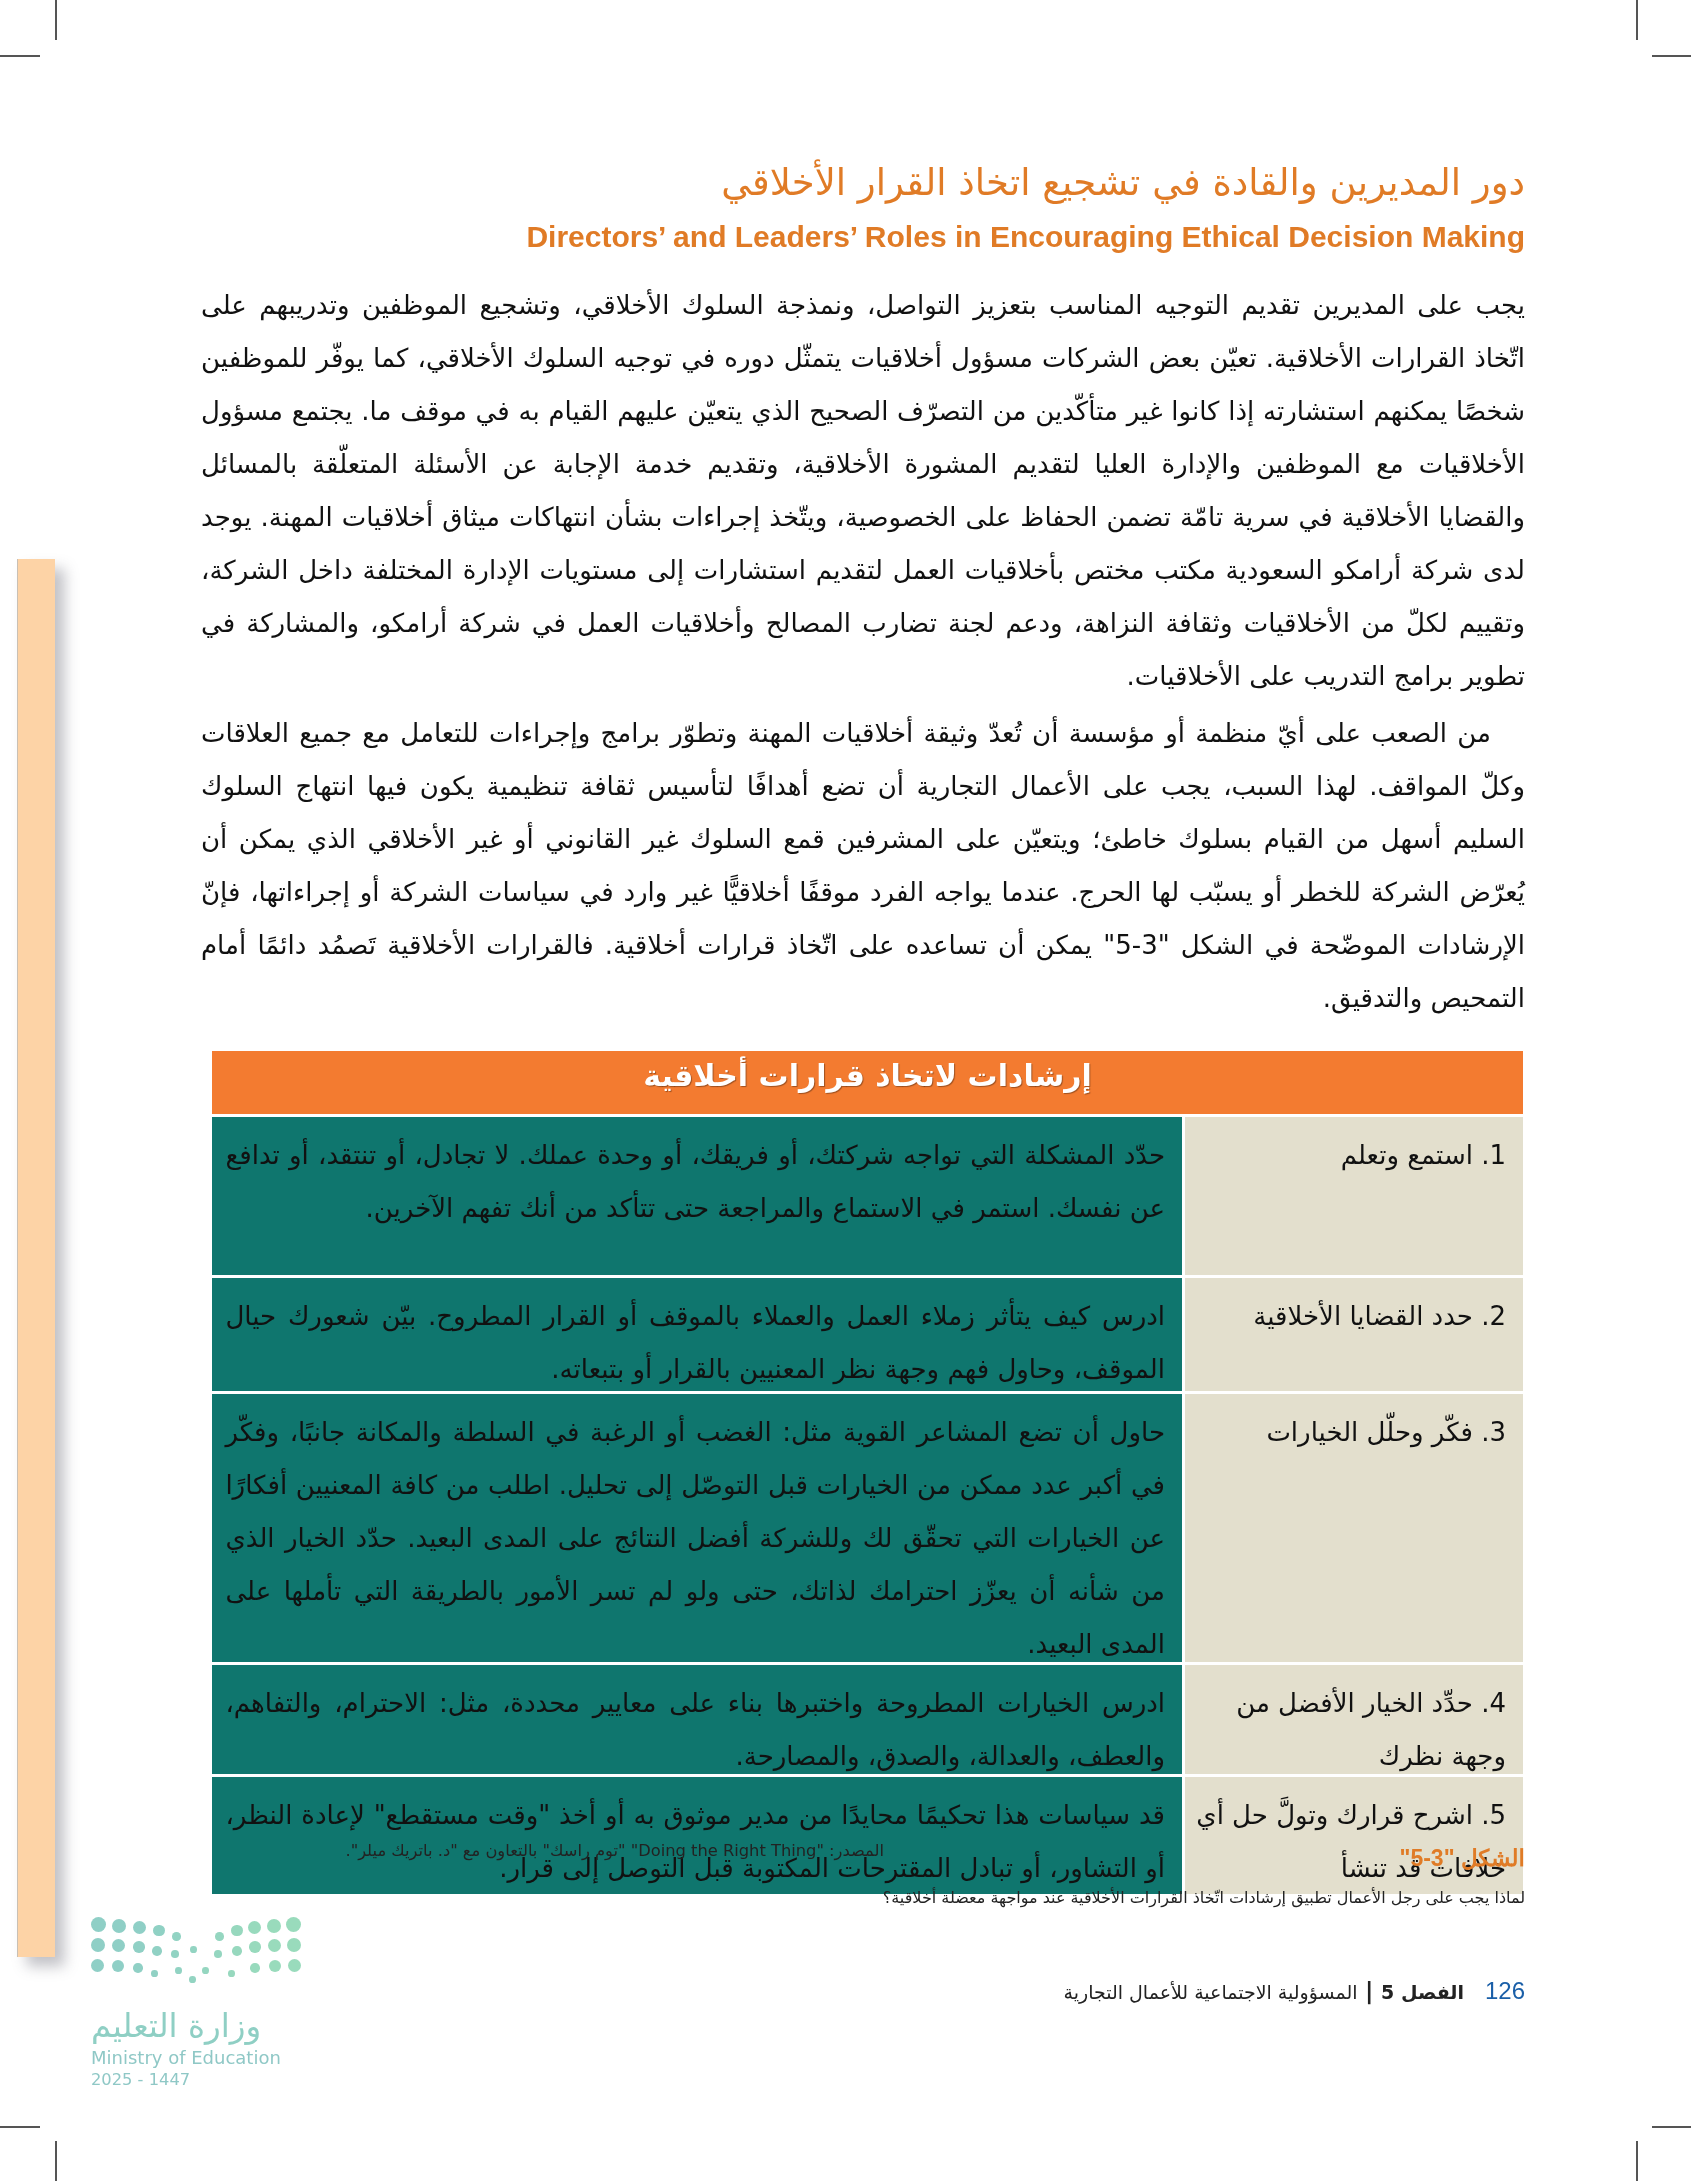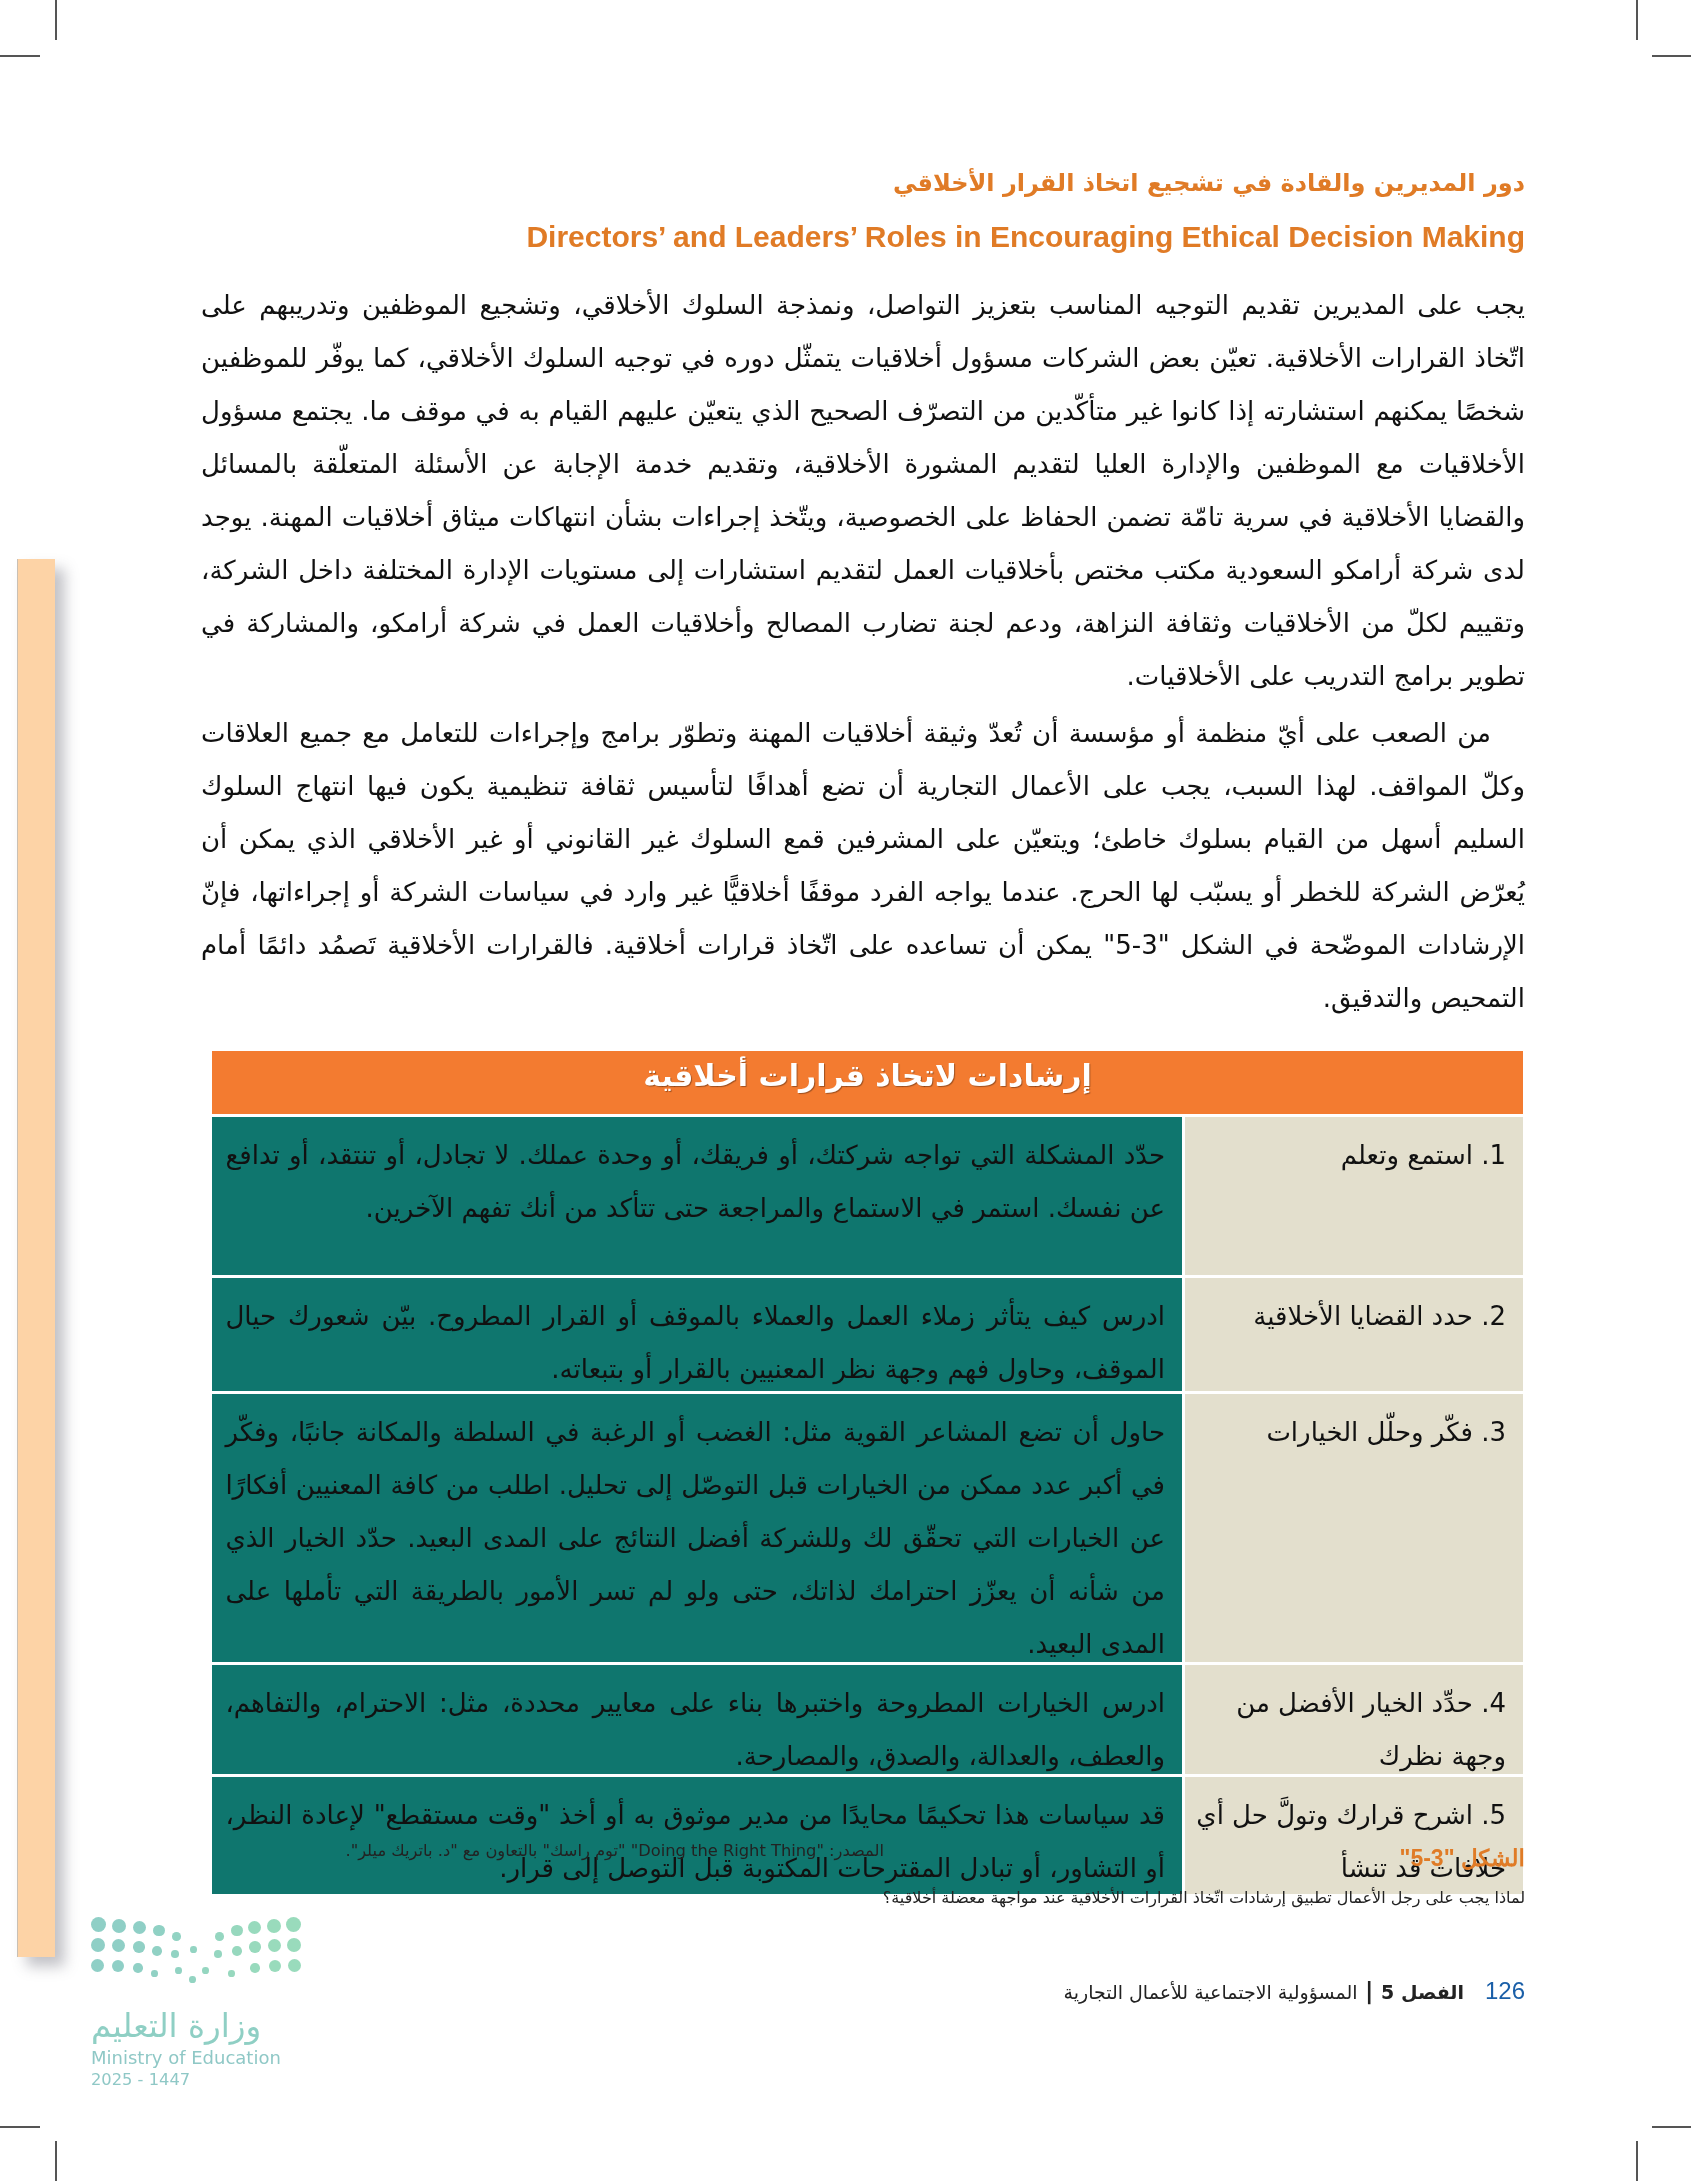--- a/index.html
+++ b/index.html
@@ -11,21 +11,21 @@
   .side-bar {
     position: absolute; left: 17px; top: 559px; width: 38px; height: 1398px;
     background: #fdd3a6;
     box-shadow: 9.6px 9.6px 13.4px rgba(120,120,130,0.45);
     border-left: 1px solid #c9c0b5;
   }
 
   .heading-ar {
     position: absolute; right: 167px; top: 163px; width: 1051px;
     direction: rtl; text-align: right;
-    font-size: 24px; font-weight: bold; color: #e07b26; line-height: 40px;
+    font-size: 37px; font-weight: normal; color: #e07b26; line-height: 40px;
   }
   .heading-en {
     position: absolute; right: 167px; top: 218px; width: 1243px;
     text-align: right;
     font-family: "Liberation Sans", sans-serif;
     font-size: 30px; font-weight: bold; color: #e07b26; line-height: 38px;
   }
 
   .body-text {
     position: absolute; left: 201px; right: 167px;

